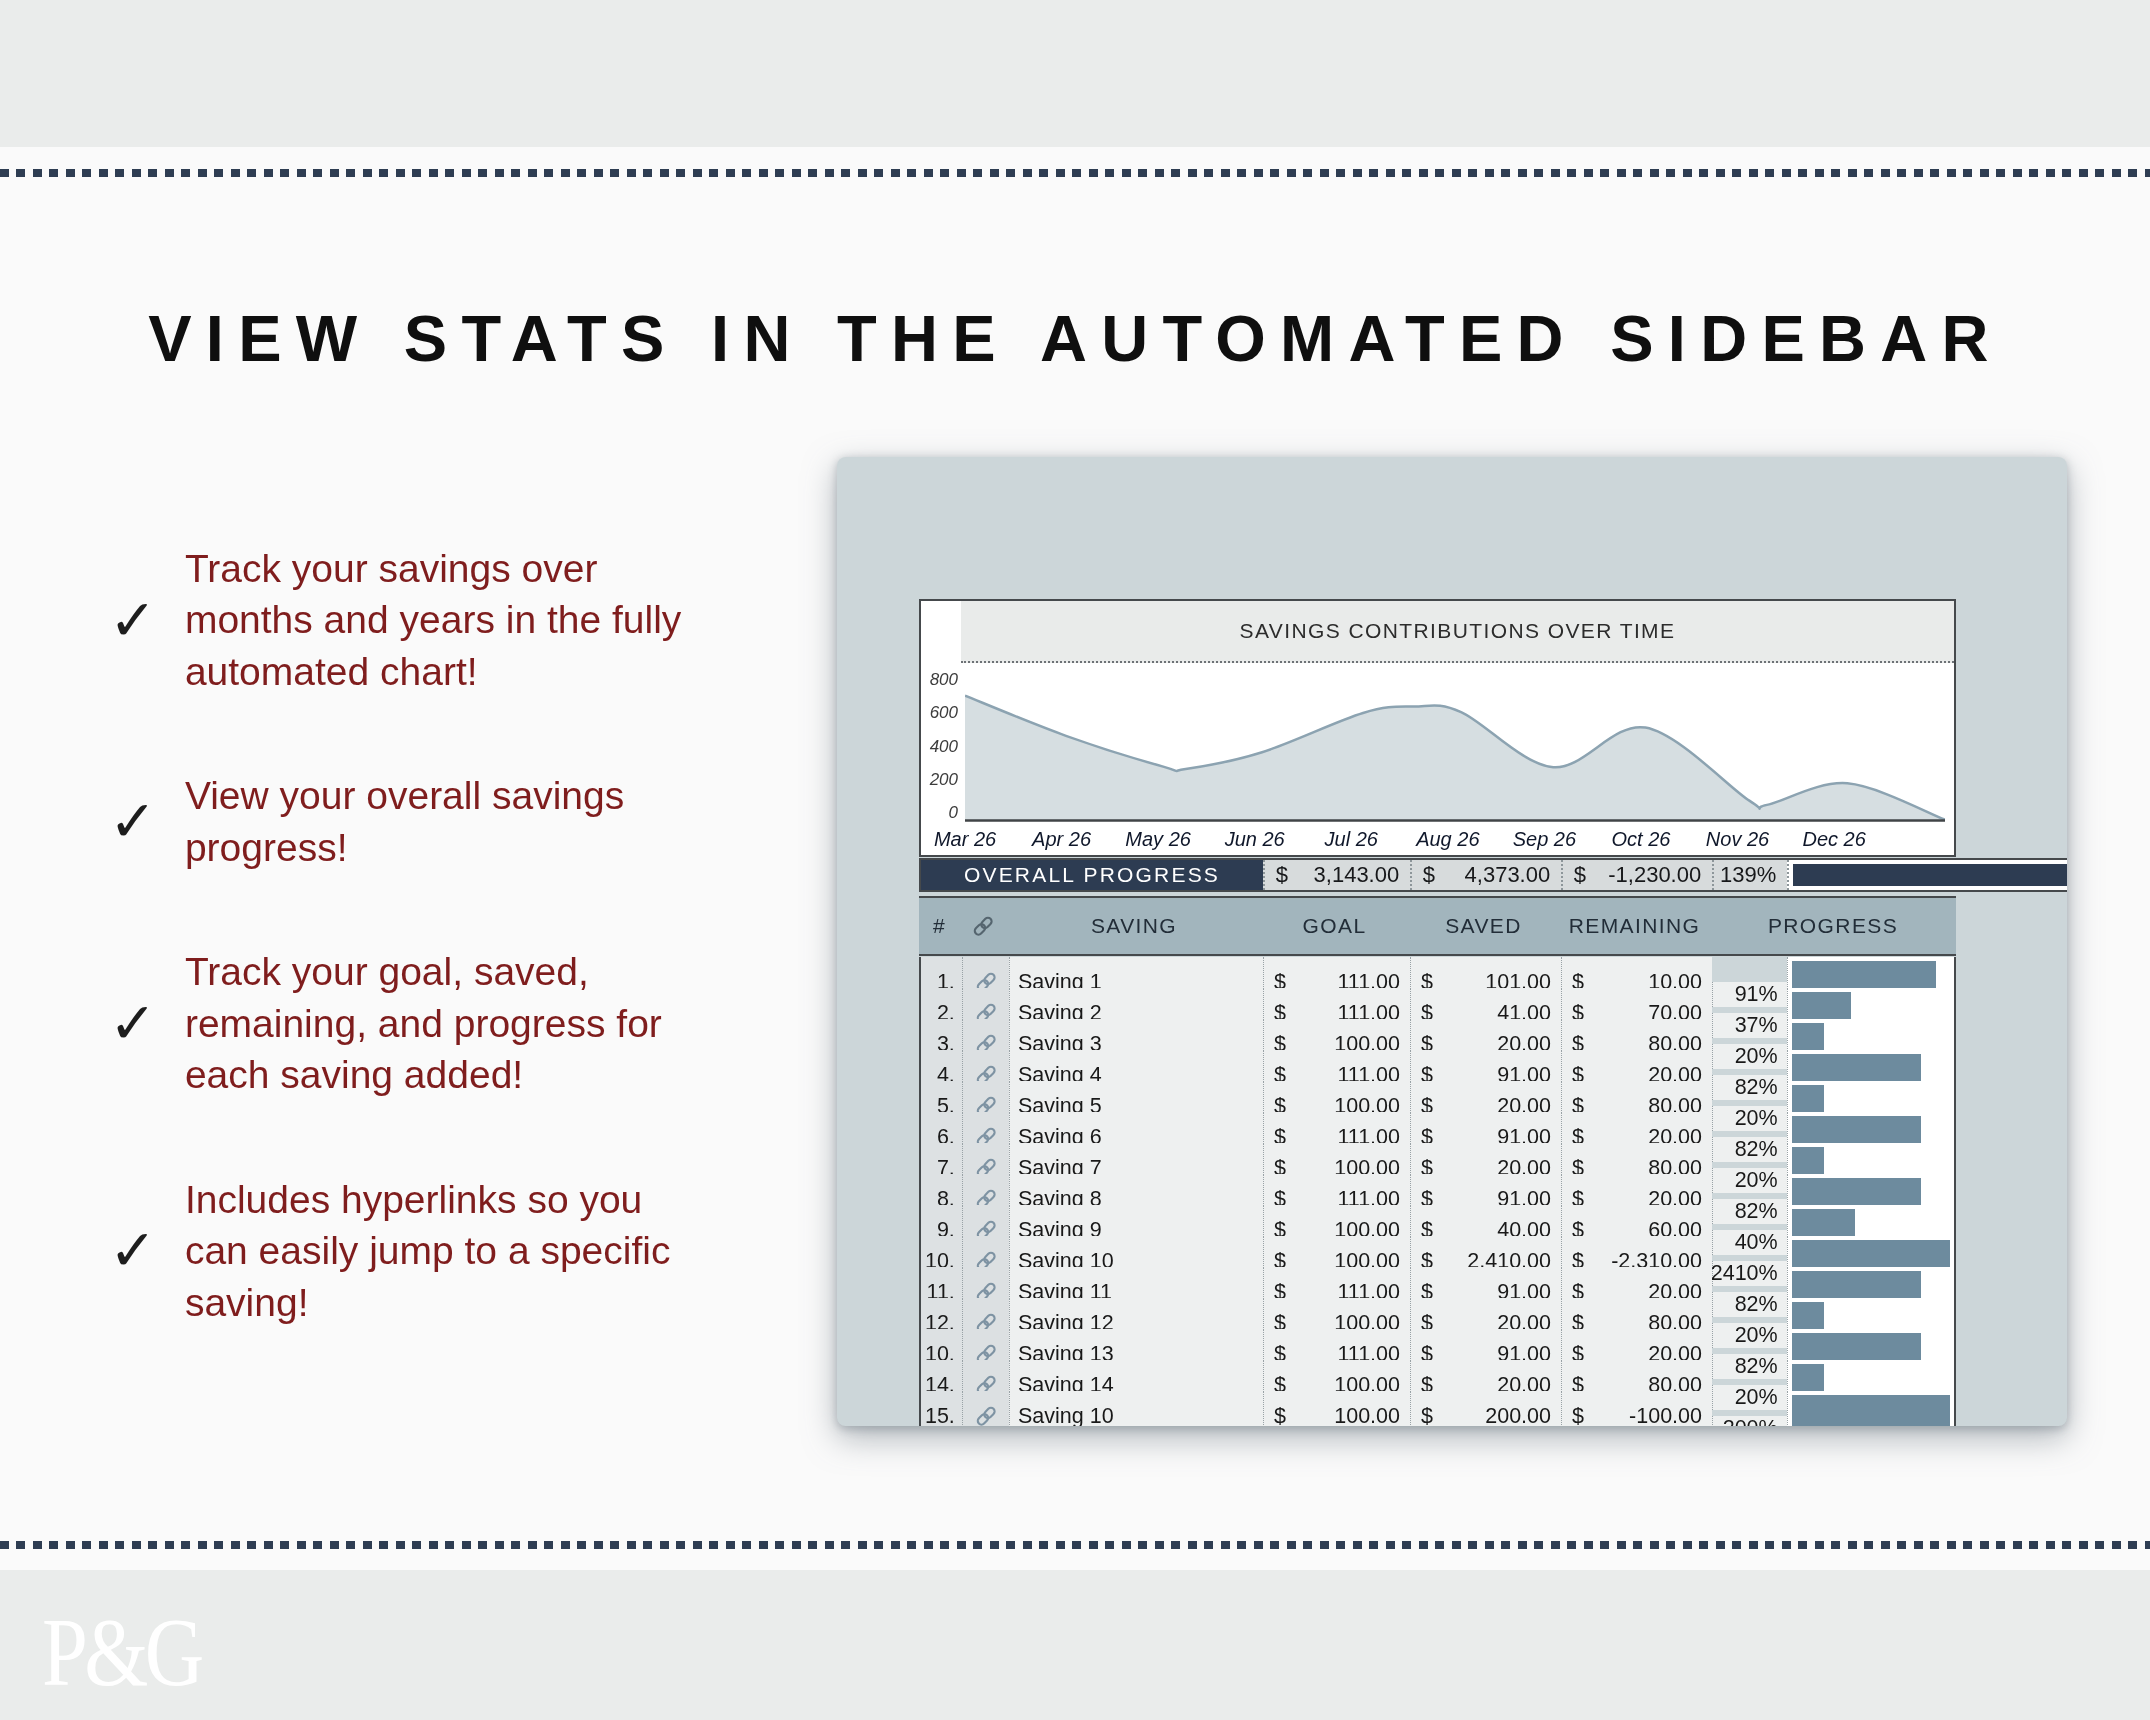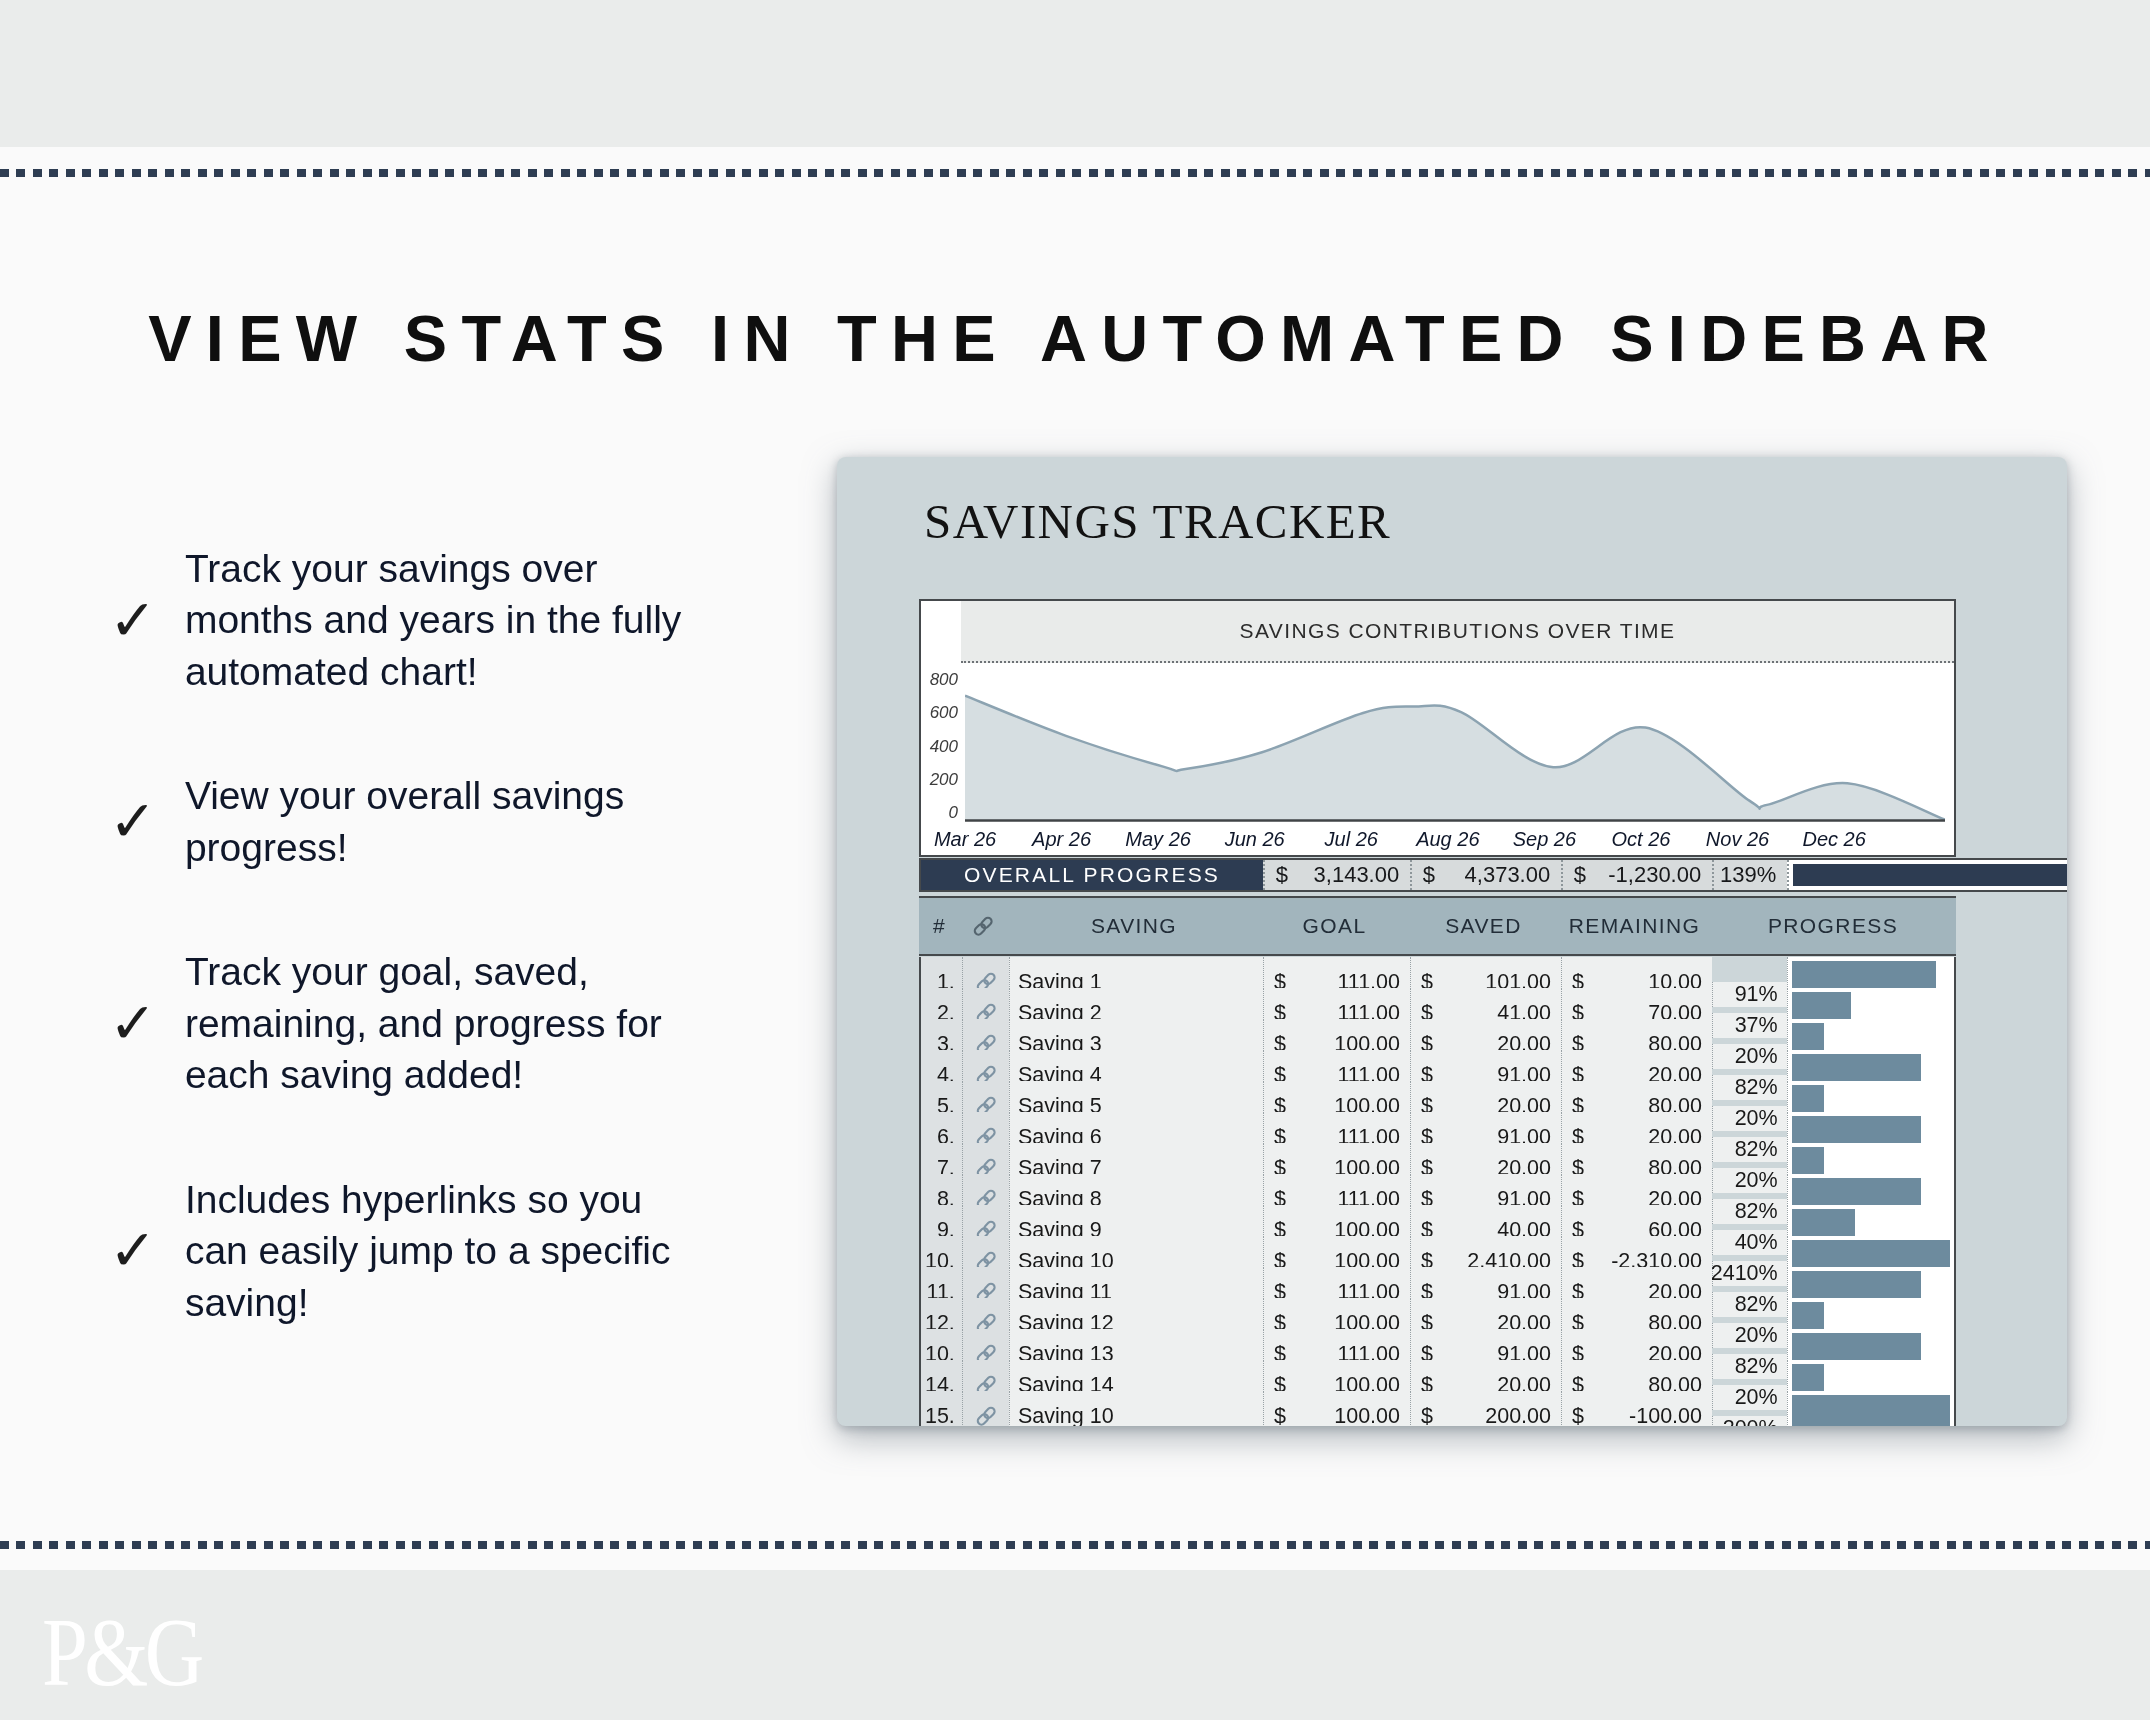--- a/index.html
+++ b/index.html
@@ -18,21 +18,21 @@
   .dotted-line.bottom{top:1541px;}
   .footer-logo{position:absolute;left:42px;top:1604px;
     font-family:"Liberation Serif","DejaVu Serif",serif;font-size:97px;color:#ffffff;
     letter-spacing:-4.3px;transform:scaleX(.85);transform-origin:left top;line-height:1;}
   
   .page-title{position:absolute;left:0;top:301px;width:2151px;text-align:center;
     font-size:65px;font-weight:bold;letter-spacing:14.3px;color:#0f0f0f;white-space:nowrap;}
   .bullets{position:absolute;left:106px;top:543px;}
   .bullet{display:flex;align-items:center;margin-bottom:73px;}
   .check{flex:none;width:76px;font-size:57px;font-weight:400;color:#1d1d1d;padding-left:2.9px;line-height:1;}
-  .btext{width:602px;font-size:39px;line-height:1.32;color:#0f172a;white-space:pre-line;}
+  .btext{width:602px;font-size:39px;line-height:1.32;color:#7f1d1d;white-space:pre-line;}
   
   .panel{position:absolute;left:837px;top:457px;width:1230px;height:969px;
     background:#ccd6d9;border-radius:8.6px;overflow:hidden;
     box-shadow:0 11.5px 32px rgba(105,117,128,.5),0 2.9px 10px rgba(105,117,128,.4);}
   .panel-title{position:absolute;left:87px;top:36px;
     font-family:"Liberation Serif","DejaVu Serif",serif;font-size:49px;letter-spacing:1.4px;color:#121212;}
   
   .chart-box{position:absolute;left:82px;top:142px;width:1037px;height:258px;
     background:#ffffff;border:2.2px solid #45494c;box-sizing:border-box;}
   .chart-header{height:62px;background:#e9ebea;border-bottom:2.2px dotted #6d7276;
@@ -114,21 +114,20 @@
   </div>
   <div class="bullet">
     <div class="check">✓</div>
     <div class="btext">Includes hyperlinks so you
 can easily jump to a specific
 saving!</div>
   </div>
 </div>
 
 <div class="panel">
-  <div class="panel-title">SAVINGS TRACKER</div>
 
   <div class="chart-box">
     <div class="chart-header">
       <div class="chart-title">SAVINGS CONTRIBUTIONS OVER TIME</div>
     </div>
     <div class="chart-plot">
       <div class="y-labels">
           <span>800</span>
           <span>600</span>
           <span>400</span>

